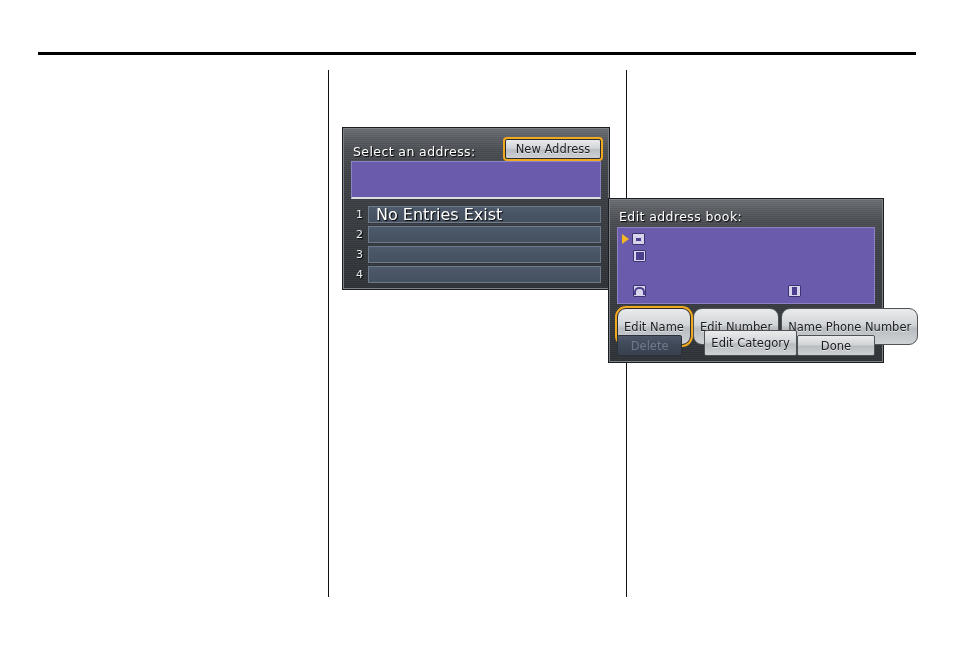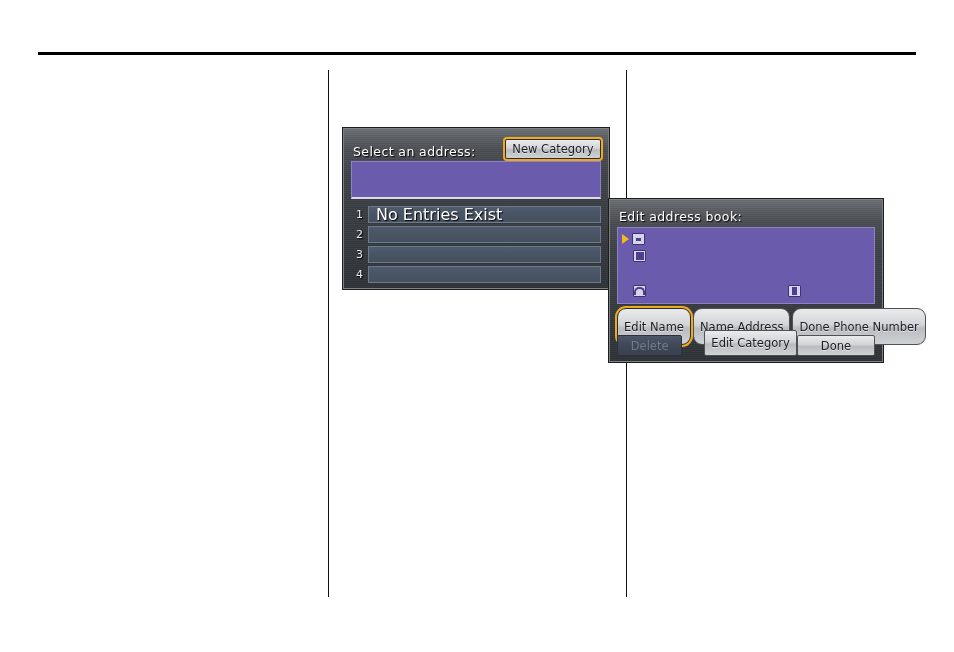--- a/index.html
+++ b/index.html
@@ -276,21 +276,21 @@
 <body>
 
 <div class="page-rule-top"></div>
 <div class="col-divider left"></div>
 <div class="col-divider right"></div>
 
 <div class="nav-screen" id="screen-address-list">
 
   <div class="s1-titlebar">
     <div class="s1-title">Select an address:</div>
-    <div class="btn highlight" id="new-address-button">New Category</div>
+    <div class="btn highlight" id="new-address-button">New Address</div>
   </div>
 
   <div class="purple-panel" id="s1-entry-panel"></div>
 
   <div class="s1-list">
 
     <div class="s1-row">
       <div class="s1-row-num">1</div>
       <div class="s1-row-field">No Entries Exist</div>
     </div>
@@ -345,22 +345,22 @@
       <span class="mini-icon icon-category">
         <span class="glyph"></span>
       </span>
       <span style="color:#fff;font-size:11px;"></span>
     </div>
 
   </div>
 
   <div class="s2-buttons-row1">
     <div class="btn highlight" id="edit-name-button">Edit Name</div>
-    <div class="btn" id="edit-address-button">Name Address</div>
-    <div class="btn" id="edit-phone-number-button">Done Phone Number</div>
+    <div class="btn" id="edit-address-button">Edit Number</div>
+    <div class="btn" id="edit-phone-number-button">Name Phone Number</div>
   </div>
 
   <div class="s2-buttons-row2">
     <div class="btn disabled" id="delete-button">Delete</div>
     <div class="btn" id="edit-category-button">Edit Category</div>
     <div class="btn" id="done-button">Done</div>
   </div>
 
 </div>
 

